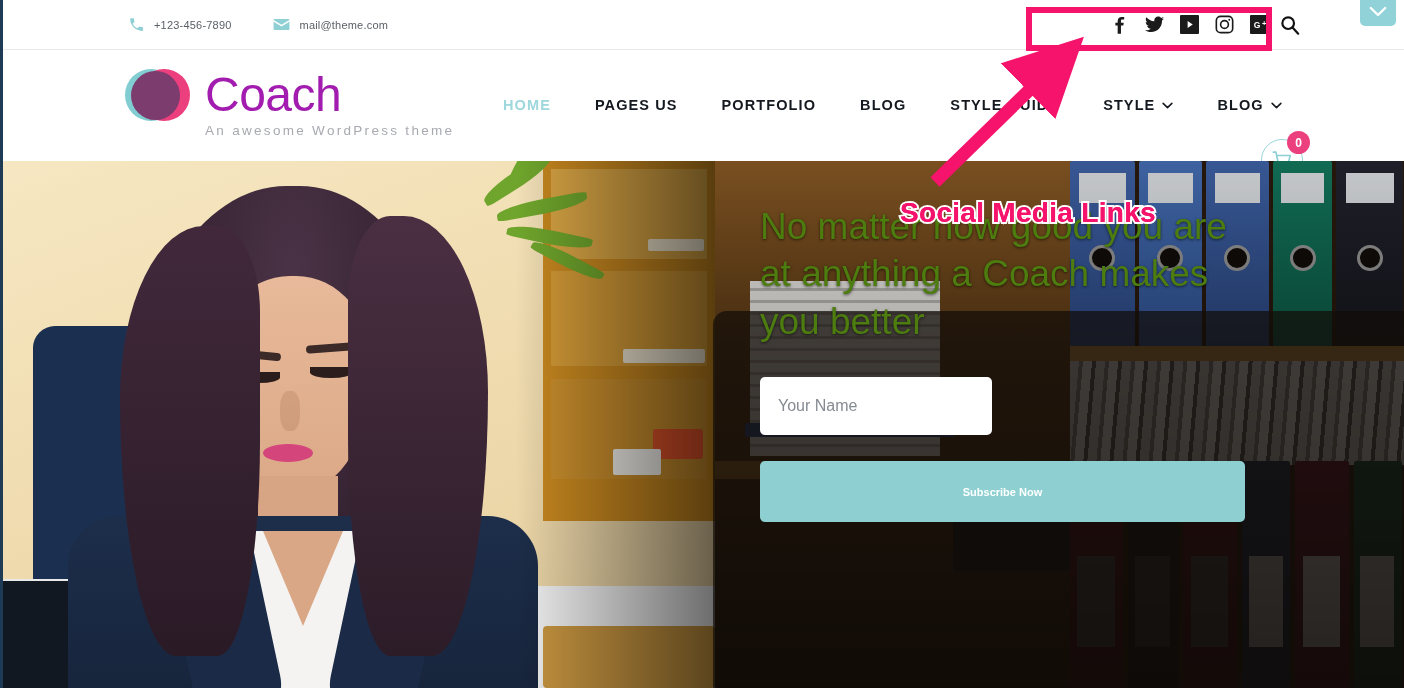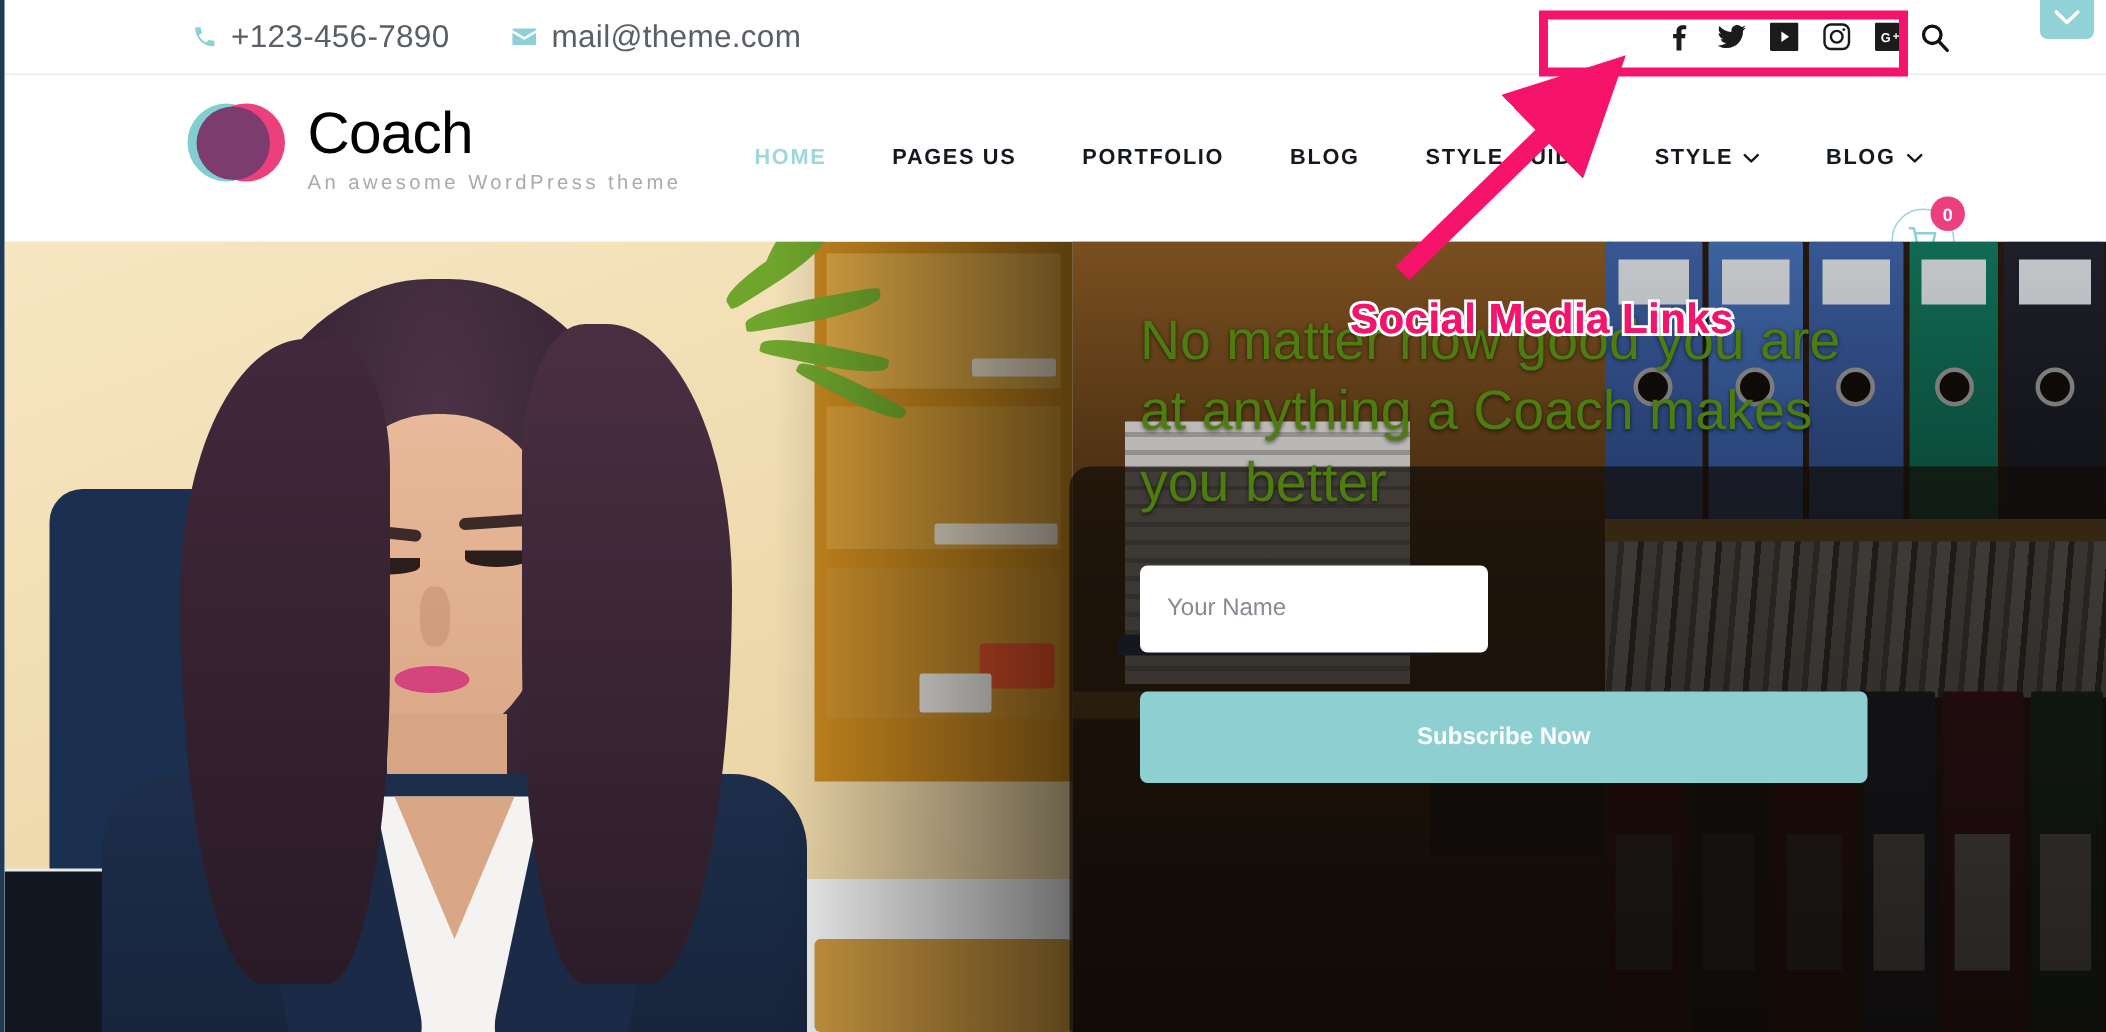--- a/index.html
+++ b/index.html
@@ -16,21 +16,21 @@
 
   
   .topbar {
     position:absolute; left:3px; top:0; width:1401px; height:50px;
     background:#ffffff; border-bottom:1px solid #e9eaec;
     display:flex; align-items:center;
   }
   .contact-group { display:flex; align-items:center; margin-left:125px; }
   .contact-item { display:flex; align-items:center; margin-right:40px; }
   .contact-item .ci-icon { color:#8fd0d4; margin-right:9px; display:flex; align-items:center; }
-  .contact-item .ci-text { color:#5a5f66; font-size:21px; letter-spacing:.2px; }
+  .contact-item .ci-text { color:#5a5f66; font-size:11px; letter-spacing:.2px; }
 
   .social-wrap {
     position:absolute; left:1107px; top:15px;
     display:flex; align-items:center; gap:16px;
   }
   .soc {
     width:19px; height:19px; display:flex; align-items:center; justify-content:center;
     color:#1b1b1b;
   }
   .soc svg { display:block; }
@@ -54,21 +54,21 @@
   .header {
     position:absolute; left:3px; top:51px; width:1401px; height:110px;
     background:#fff; display:flex; align-items:center;
   }
   .brand { position:absolute; left:122px; top:14px; display:flex; align-items:flex-start; }
   .logo-mark { position:relative; width:68px; height:62px; margin-right:12px; }
   .logo-mark .c-teal  { position:absolute; left:0;  top:4px;  width:52px; height:52px; border-radius:50%; background:#82cdd2; }
   .logo-mark .c-pink  { position:absolute; left:13px; top:4px; width:52px; height:52px; border-radius:50%; background:#ec3f7e; }
   .logo-mark .c-purple{ position:absolute; left:6px; top:6px;  width:49px; height:49px; border-radius:50%; background:#7d3c6e; }
   .brand-text { padding-top:5px; }
-  .brand-name { font-size:39px; color:#000000; letter-spacing:-0.5px; line-height:1.05; font-weight:400; }
+  .brand-name { font-size:48px; color:#a21caf; letter-spacing:-0.5px; line-height:1.05; font-weight:400; }
   .brand-tag { font-size:13.5px; color:#a8aab0; letter-spacing:2.3px; margin-top:3px; }
 
   .nav { position:absolute; left:500px; top:46px; display:flex; align-items:center; }
   .nav-item {
     font-size:14.5px; letter-spacing:1.1px; color:#14181f; font-weight:700;
     margin-right:44px; display:flex; align-items:center; white-space:nowrap;
   }
   .nav-item.active { color:#9ed7dc; }
   .nav-item .caret { margin-left:7px; display:flex; }
 
@@ -177,21 +177,21 @@
   .field input {
     border:0; outline:0; width:100%; font-size:16px; color:#5c6066;
     font-family:"Liberation Sans", sans-serif; background:transparent;
   }
   .field input::placeholder { color:#868b92; }
   .field-name { left:760px; width:232px; }
   .field-email{ left:1012px; width:233px; }
   .subscribe {
     position:absolute; left:760px; top:461px; width:485px; height:61px;
     background:#8ed0d2; border:0; border-radius:5px; color:#fff;
-    font-size:16px; font-weight:700; cursor:pointer;
+    font-size:11px; font-weight:700; cursor:pointer;
     font-family:"Liberation Sans", sans-serif;
   }
 
   
   .ann-svg { position:absolute; left:0; top:0; width:1404px; height:688px; z-index:45; pointer-events:none; }
   .ann-label {
     position:absolute; left:900px; top:197px; z-index:50;
     font-size:28px; font-weight:700; color:#f5136b;
     font-family:"Liberation Sans", sans-serif; letter-spacing:.3px;
     -webkit-text-stroke:4px #fff; paint-order:stroke fill;

